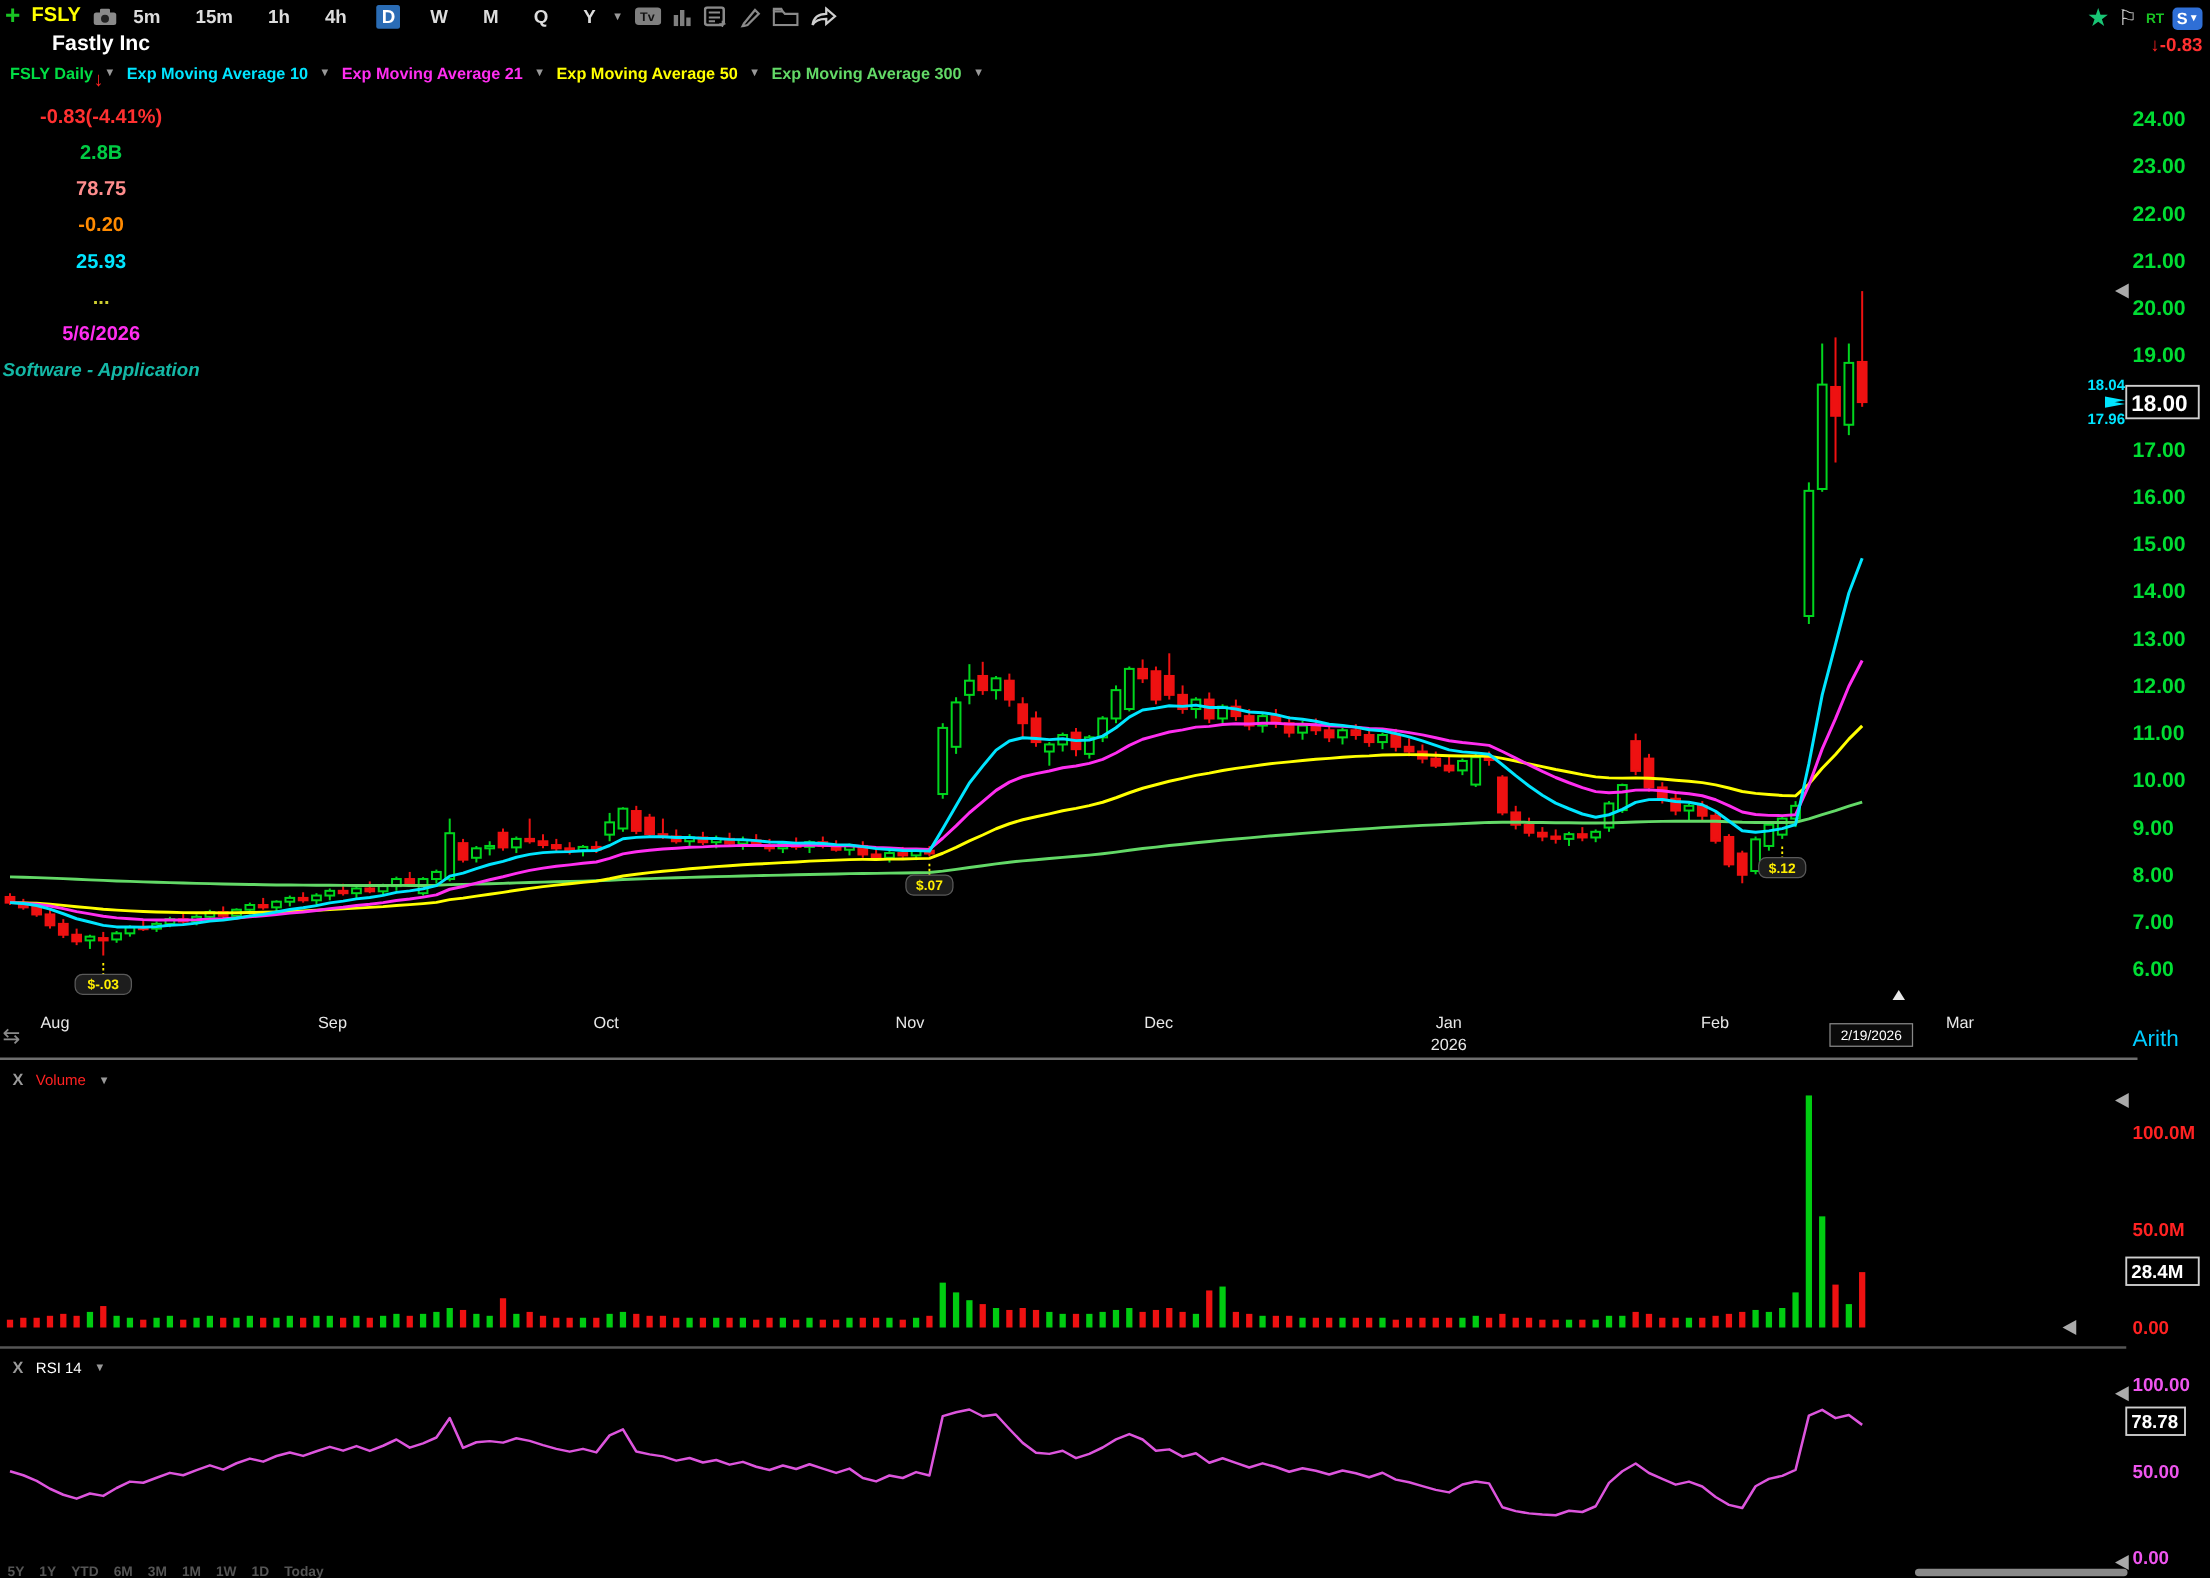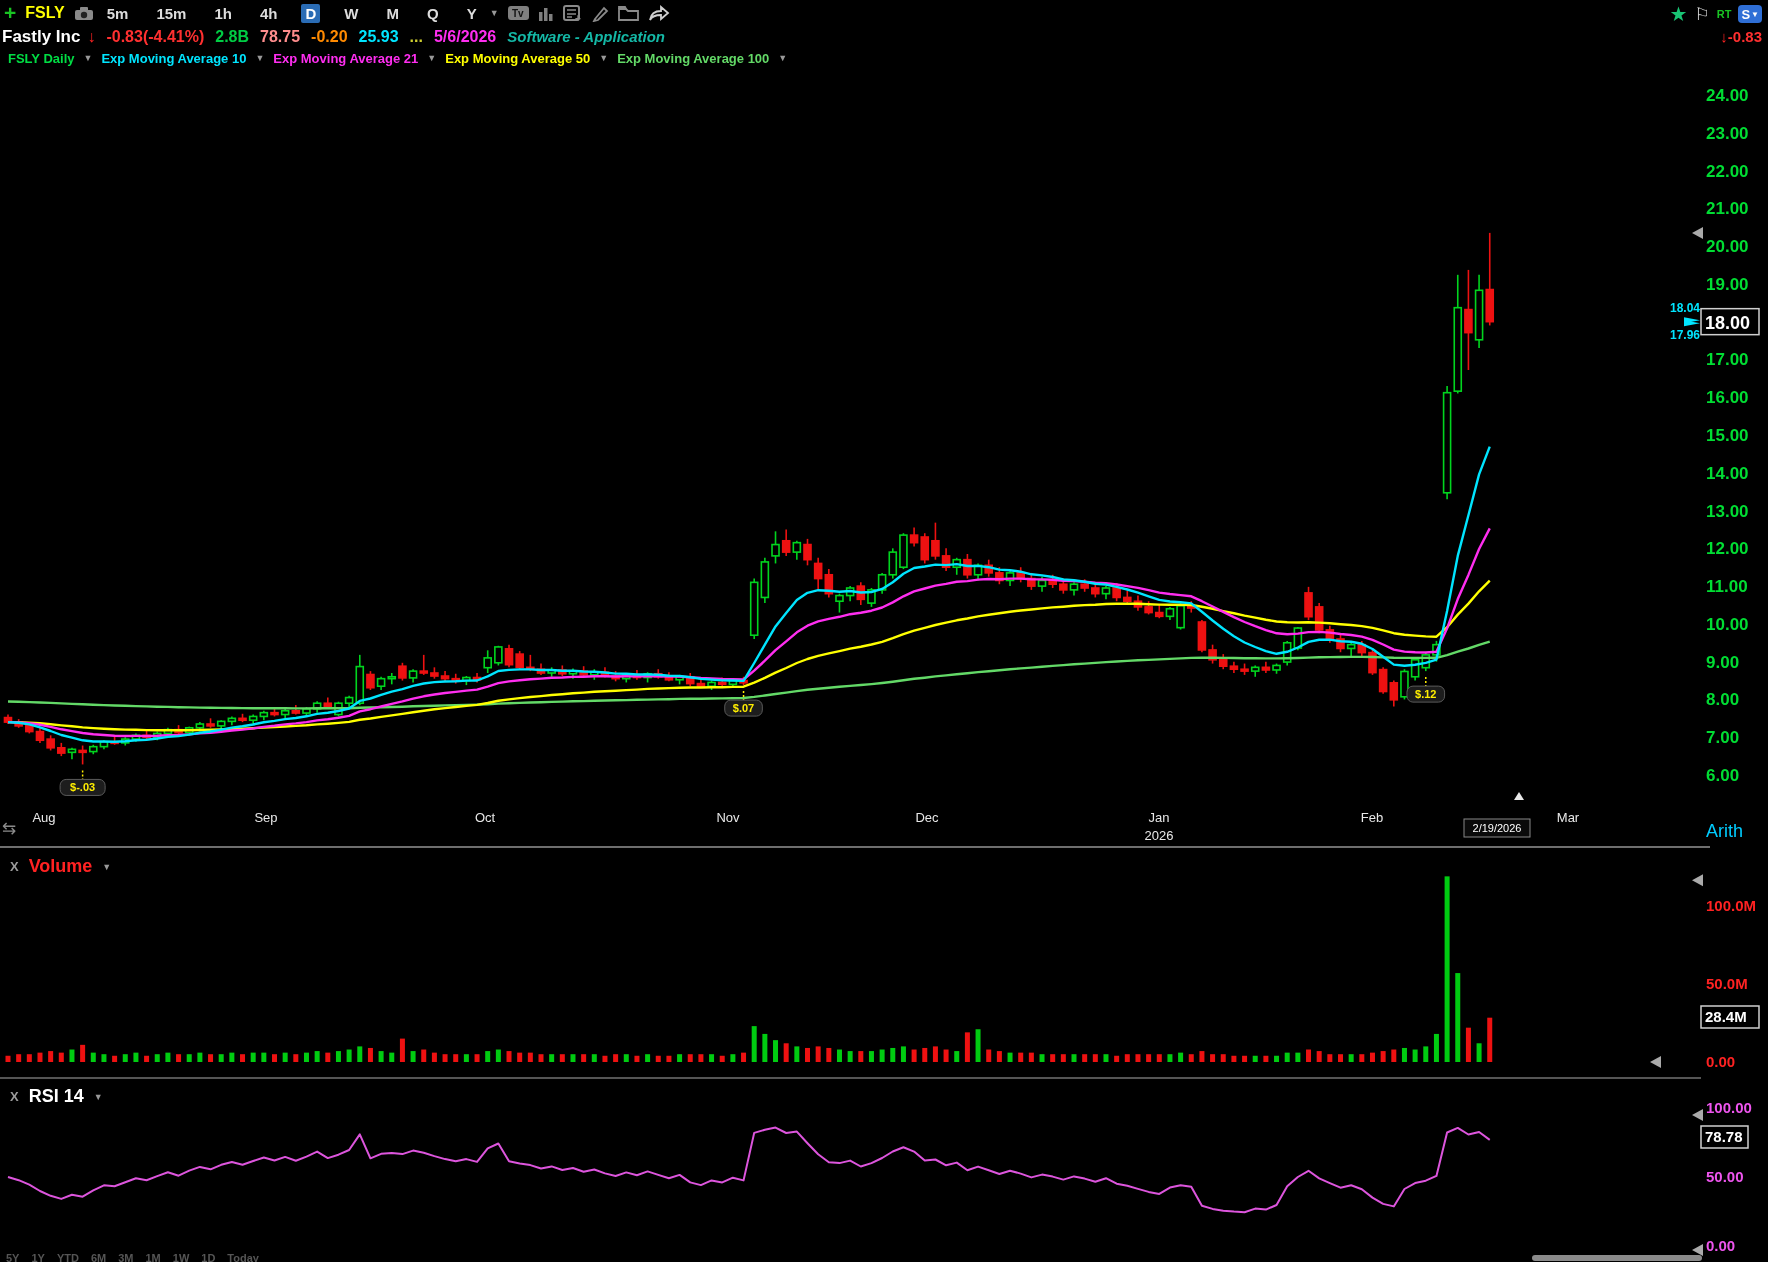--- a/index.html
+++ b/index.html
@@ -1,32 +1,32 @@
 <!DOCTYPE html>
 <html><head>
 <meta charset="utf-8">
 <style>
   html,body{margin:0;padding:0;background:#000;width:1768px;height:1262px;overflow:hidden;
     font-family:"Liberation Sans",sans-serif;-webkit-font-smoothing:antialiased;}
   .abs{position:absolute;}
   #row1{left:0;top:0;height:26px;display:flex;align-items:center;gap:9px;padding-left:4px;color:#ccc;font-size:15px;font-weight:bold;}
-  #row2{left:0;top:25px;height:23px;display:flex;align-items:center;gap:11px;padding-left:2px;font-size:16px;font-weight:bold;}
+  #row2{left:0;top:25px;height:23px;display:flex;align-items:center;gap:11px;padding-left:2px;font-size:16px;font-weight:bold;flex-direction:column;}
   #row3{left:0;top:48px;height:20px;display:flex;align-items:center;gap:9px;padding-left:8px;font-size:13px;font-weight:bold;}
   .tf{padding:1px 4px;border-radius:2px;color:#ddd;cursor:default;}
   .tf.active{background:#2a6cb5;color:#fff;}
   .caret{color:#999;font-size:9px;}
   .icon{display:inline-flex;align-items:center;justify-content:center;}
   #plus{color:#19c423;font-size:21px;font-weight:bold;}
   #sym{color:#ffff00;font-size:16px;}
   #r1right{right:6px;top:2px;display:flex;align-items:center;gap:7px;}
   #rt{color:#19c423;font-size:11px;font-weight:bold;}
   #sbadge{background:#2f6fd6;color:#fff;border-radius:4px;font-size:13px;font-weight:bold;padding:0 3px;height:18px;display:flex;align-items:center;}
   #sbadge .dn{font-size:8px;margin-left:1px;}
   #r2right{right:6px;top:28px;display:flex;align-items:center;font-size:15px;font-weight:bold;}
-  .vh{font-weight:bold;font-size:18px;}
+  .vh{font-weight:normal;font-size:12px;}
   #volhdr{left:10px;top:856px;display:flex;gap:10px;align-items:center;}
   #rsihdr{left:10px;top:1086px;display:flex;gap:10px;align-items:center;}
   .xbtn{color:#9a9a9a;font-size:13px;font-weight:bold;}
   #minitf{left:6px;top:1252px;display:flex;gap:12px;color:#555;font-size:11px;font-weight:bold;}
   #navicon{left:2px;top:818px;color:#8a8a8a;font-size:17px;}
   svg text{font-family:"Liberation Sans",sans-serif;}
   .itm{white-space:nowrap;}
 </style>
 </head>
 <body>
@@ -632,21 +632,21 @@
 
 <div id="row3" class="abs">
     <span style="color: rgb(0, 221, 68);">FSLY Daily</span>
     <span class="caret">▼</span>
     <span style="color: rgb(0, 229, 255);">Exp Moving Average 10</span>
     <span class="caret">▼</span>
     <span style="color: rgb(255, 46, 240);">Exp Moving Average 21</span>
     <span class="caret">▼</span>
     <span style="color: rgb(255, 255, 0); text-align: right;">Exp Moving Average 50</span>
     <span class="caret">▼</span>
-    <span style="color: rgb(99, 217, 103);">Exp Moving Average 100</span>
+    <span style="color: rgb(99, 217, 103);">Exp Moving Average 300</span>
     <span class="caret">▼</span>
   </div>
 
 <div id="volhdr" class="abs">
   <span class="xbtn">X</span>
   <span class="vh" style="color:#ff2222;">Volume</span>
   <span class="caret">▼</span>
 </div>
 <div id="rsihdr" class="abs">
   <span class="xbtn">X</span>

